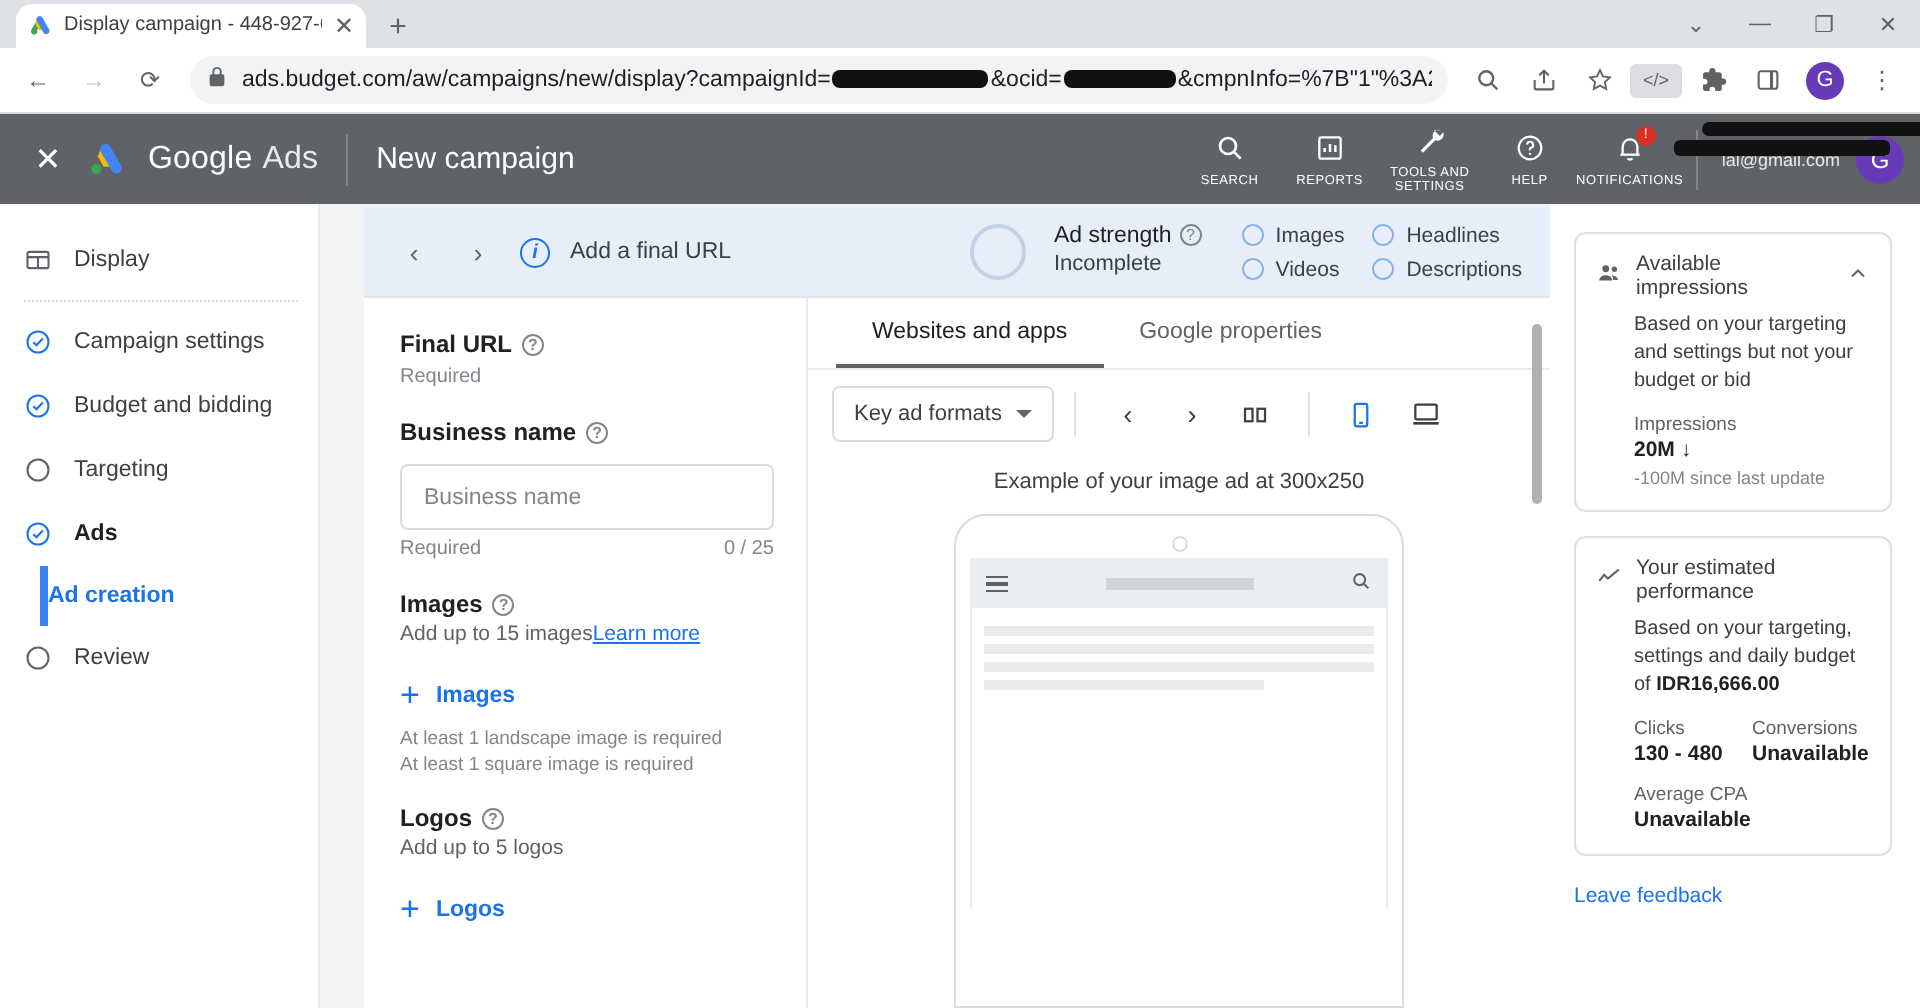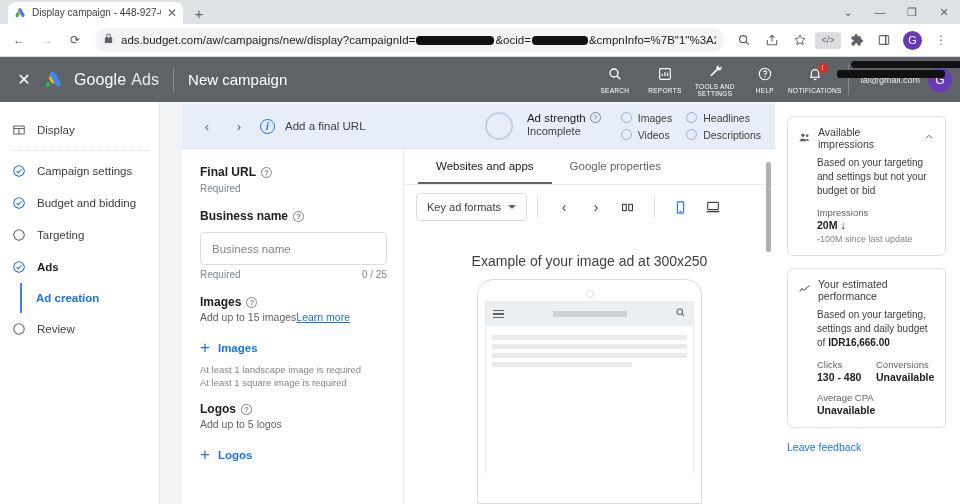--- a/index.html
+++ b/index.html
@@ -109,21 +109,21 @@
     border-right:1px solid #e8eaed;
   }
   .nav-item {
     display:flex; align-items:center; gap:11px; height:32px; padding:0 0 0 12px;
     font-size:11.5px; color:#3c4043;
   }
   .nav-item.bold { font-weight:bold; color:#202124; }
   .nav-icon { width:14px; height:14px; flex:0 0 14px; display:flex; align-items:center; justify-content:center; }
   .nav-sep { height:1px; border-top:1px dotted #dadce0; margin:4px 10px 4px 12px; }
   .subnav {
-    margin-left:20px; border-left:2px solid #3b82f6; padding-left:14px;
+    margin-left:20px; border-left:4px solid #3b82f6; 
     height:30px; display:flex; align-items:center;
   }
   .subnav a { font-size:11.5px; color:#1a73e8; font-weight:bold; text-decoration:none; }
 
   .gutter { width:22px; flex:0 0 22px; background:#f1f3f4; }
 
   
   .center { flex:1; display:flex; flex-direction:column; overflow:hidden; position:relative;
             background:#f1f3f4; }
   .card {
@@ -188,21 +188,21 @@
   .tab2.active { color:#202124; border-bottom-color:#5f6368; }
   .ctrlrow { height:44px; flex:0 0 44px; display:flex; align-items:center; padding:0 12px; gap:0; }
   .select {
     height:28px; border:1px solid #dadce0; border-radius:4px; padding:0 10px;
     display:flex; align-items:center; gap:7px; font-size:11px; color:#3c4043;
   }
   .caret { width:0;height:0;border-left:4px solid transparent;border-right:4px solid transparent;border-top:4px solid #5f6368; }
   .ctrl-sep { width:1px; height:22px; background:#e0e0e0; margin:0 10px; }
   .ibtn { width:32px; height:28px; display:flex; align-items:center; justify-content:center; color:#3c4043; }
   .ibtn.on { color:#1a73e8; }
-  .prev-caption { text-align:center; font-size:14px; color:#3c4043; margin-top:24px; }
+  .prev-caption { text-align:center; font-size:11px; color:#3c4043; margin-top:6px; }
 
   .phone-wrap { flex:1; display:flex; justify-content:center; overflow:hidden; padding-top:10px; }
   .phone {
     width:225px; background:#fff; border:1.5px solid #dadce0;
     border-radius:16px 16px 0 0; padding:7px 7px 0 7px;
   }
   .phone-notch { height:14px; display:flex; align-items:center; justify-content:center; }
   .phone-cam { width:8px; height:8px; border-radius:50%; border:1px solid #dadce0; }
   .phone-screen { border:1px solid #ececec; border-bottom:none; }
   .ph-appbar { height:24px; background:#eceff1; display:flex; align-items:center; padding:0 7px; gap:6px; }

